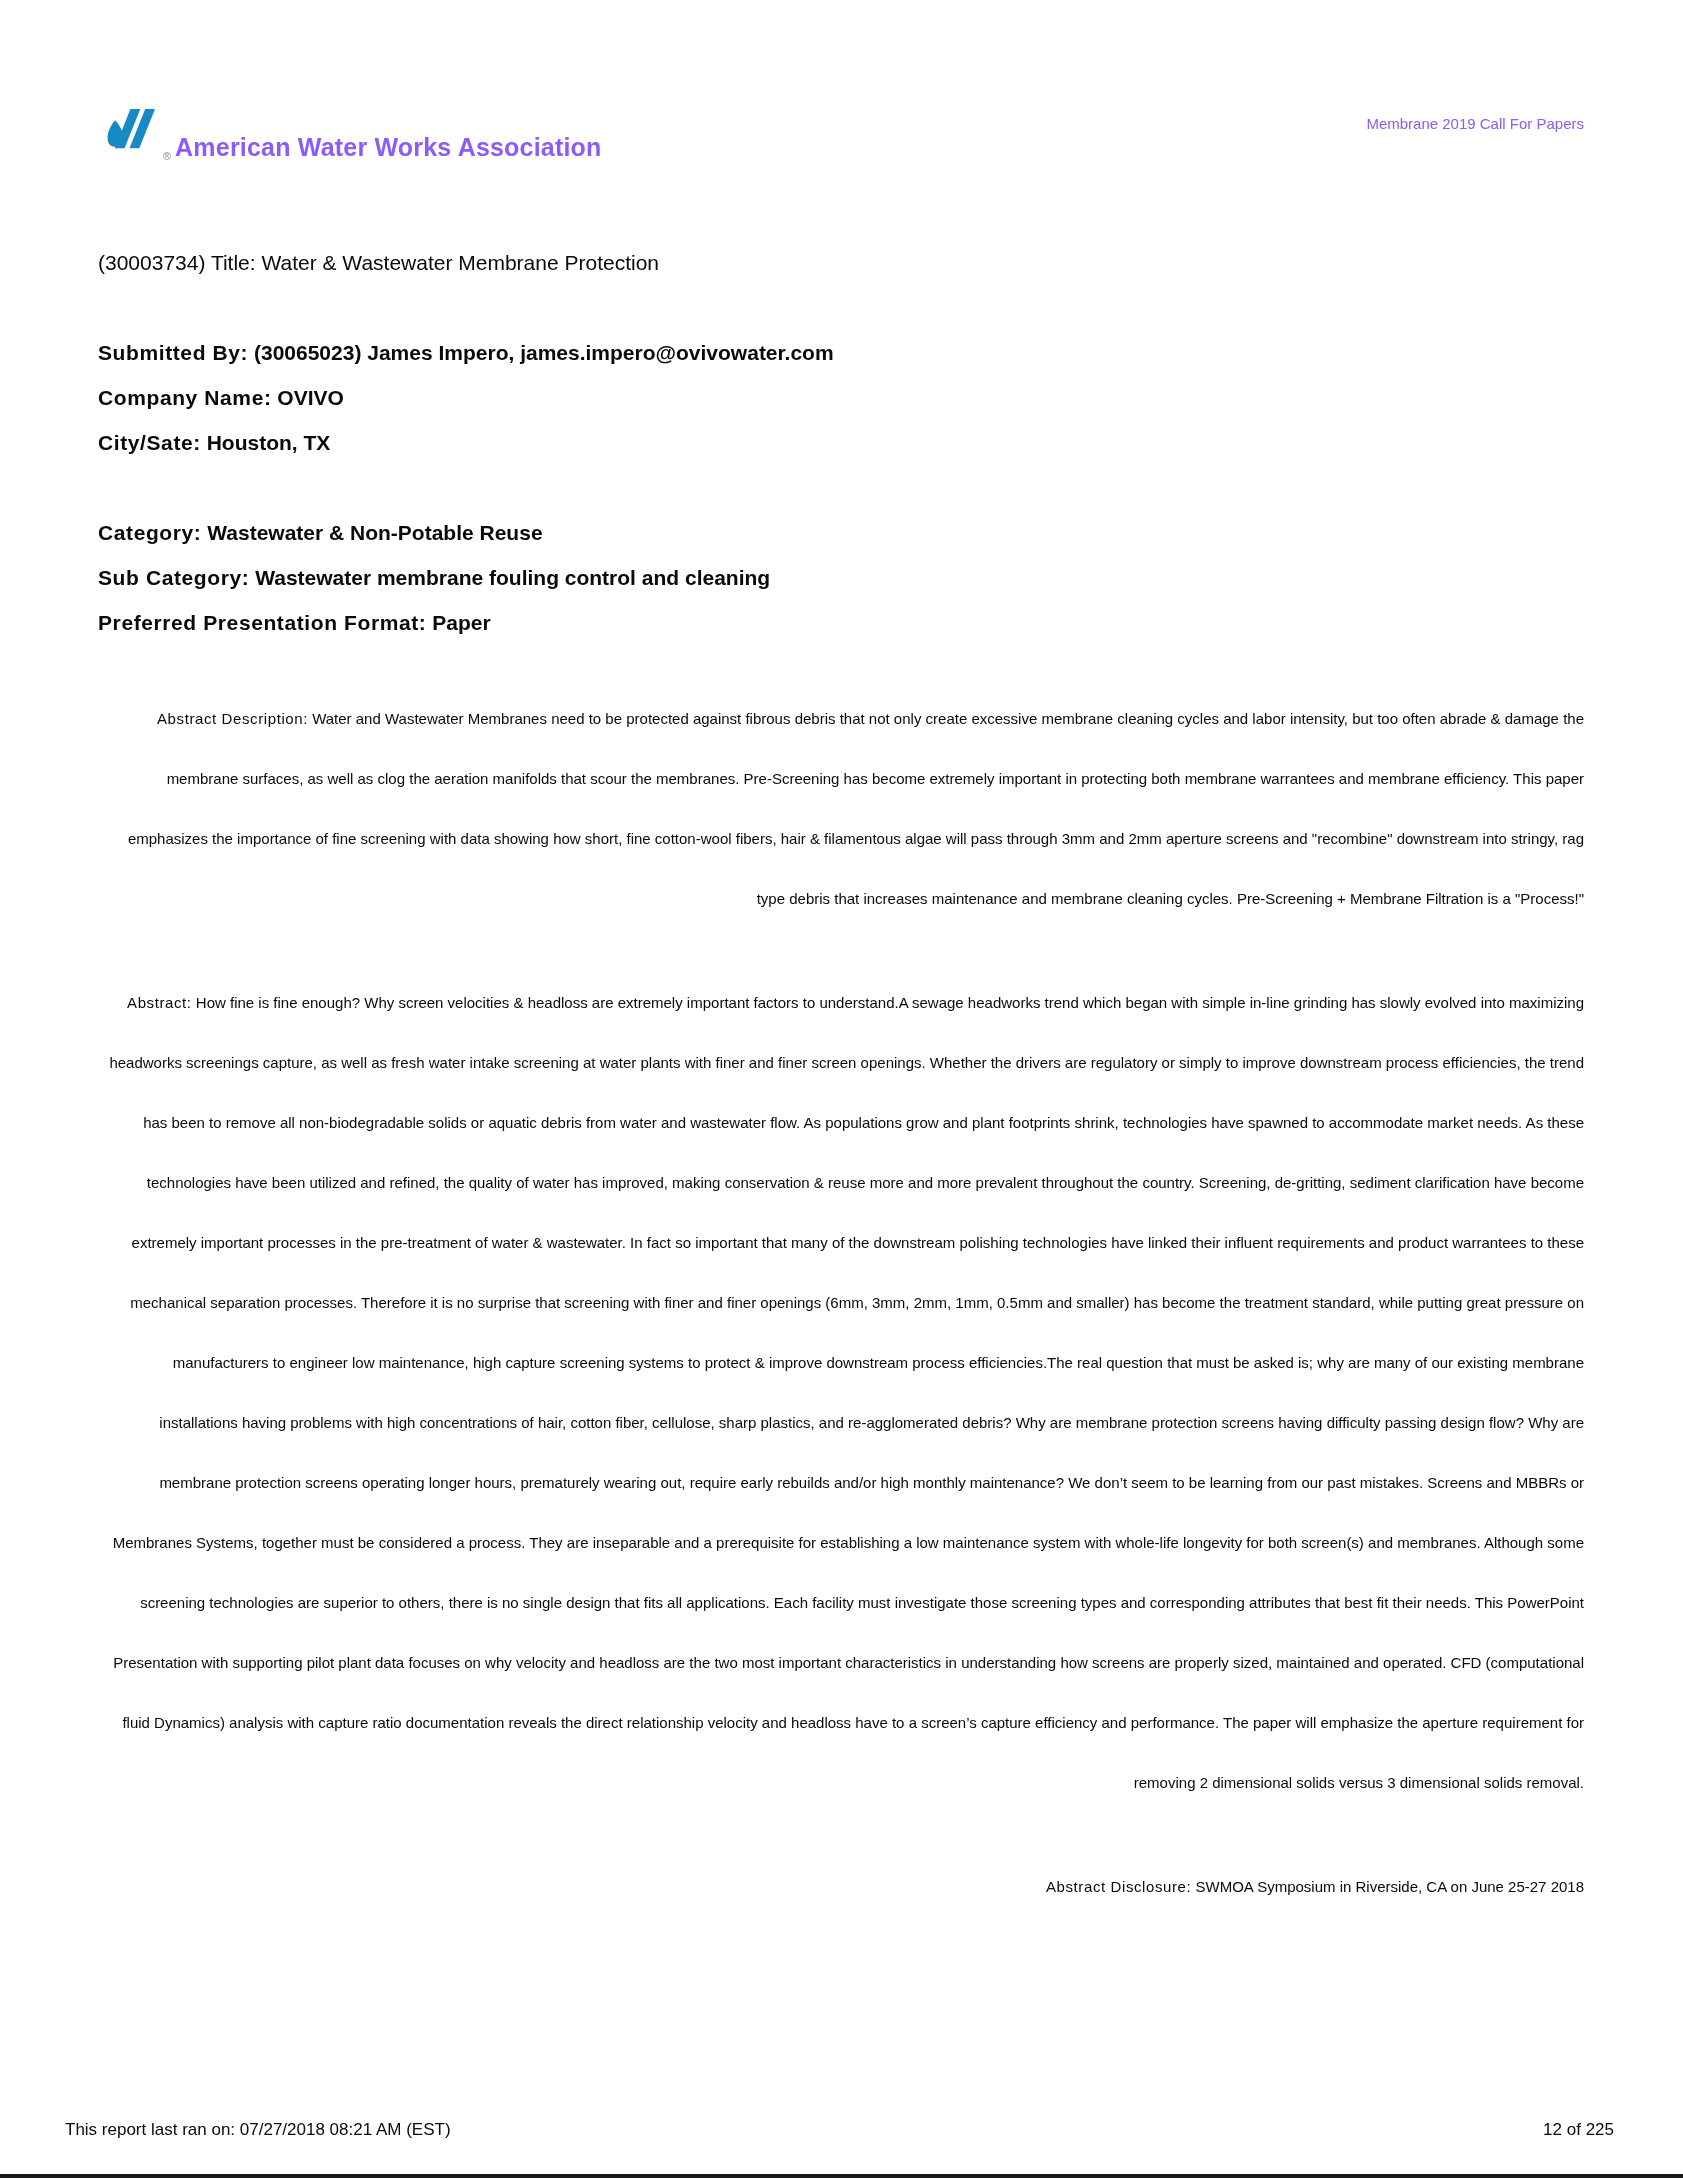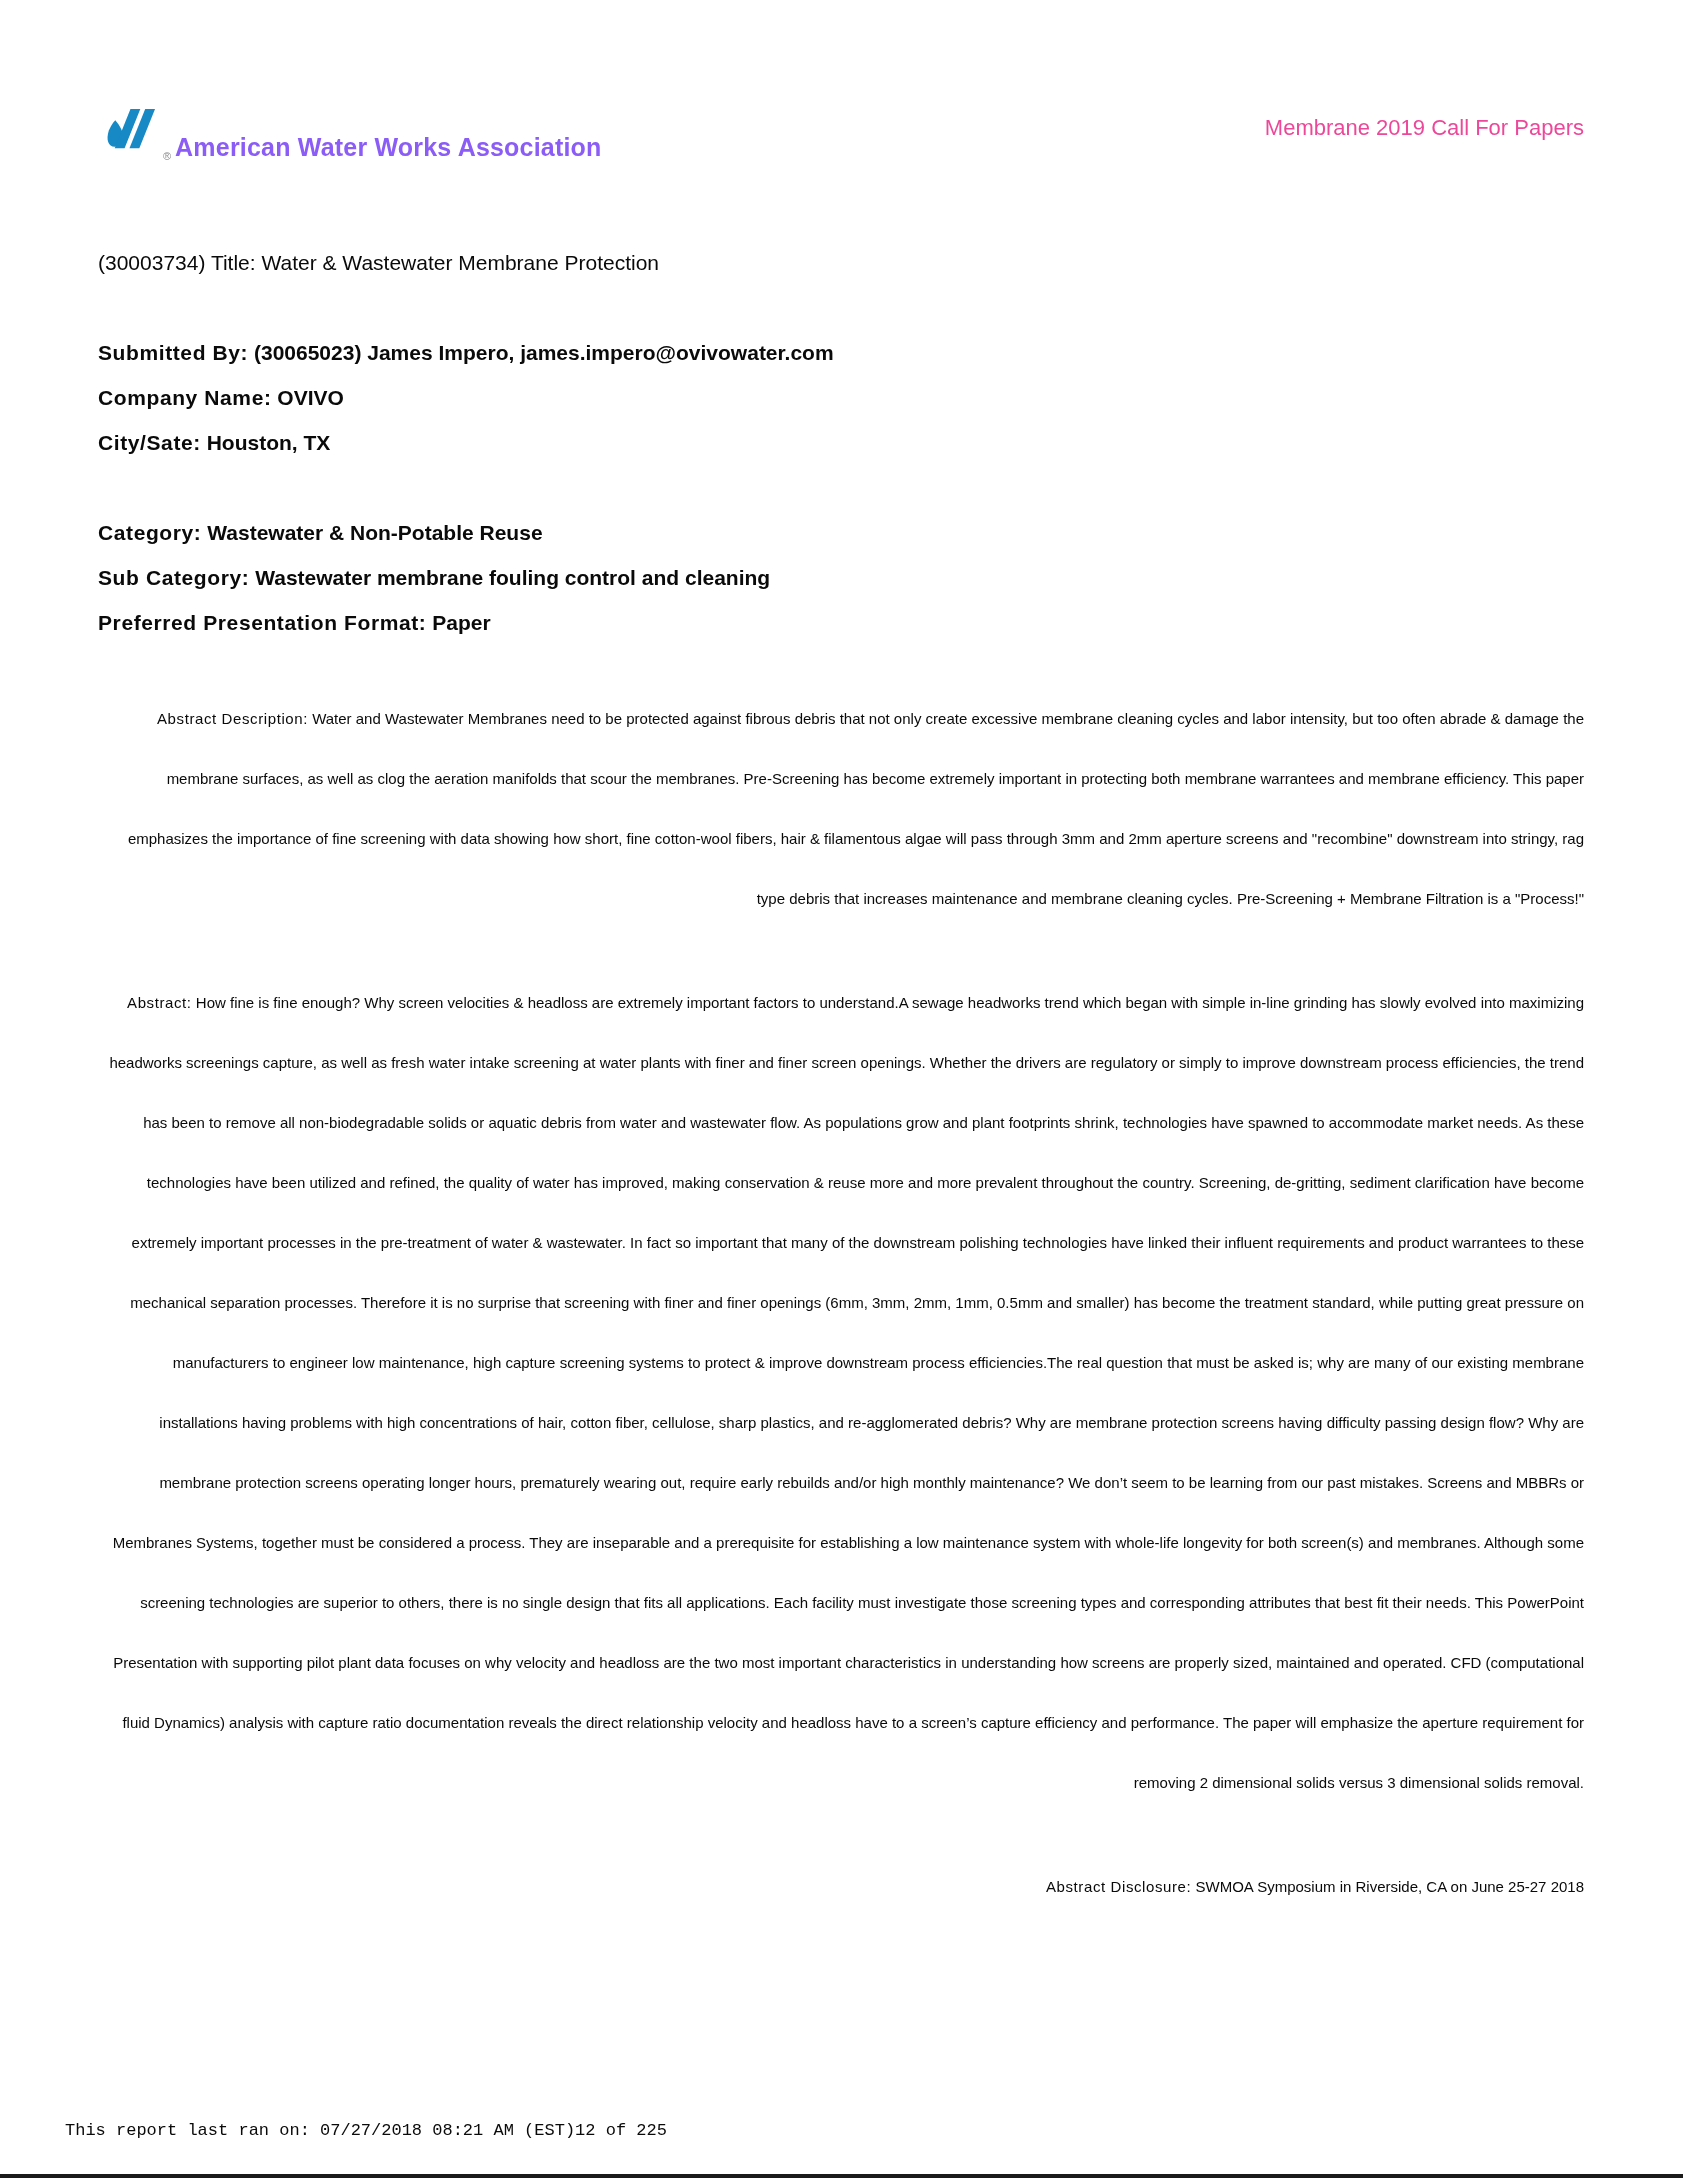--- a/index.html
+++ b/index.html
@@ -39,22 +39,22 @@
   }
   .logo-text{
     font-size:25px;
     font-weight:bold;
     color:#8b5cf6;
     letter-spacing:0.2px;
     line-height:1;
     margin-bottom:4px;
   }
   .report-title{
-    font-size:22px;
-    color:#ec4899;
+    font-size:15px;
+    color:#8b5cf6;
     margin-top:8px;
   }
   
   .doc-line{
     font-size:21px;
     line-height:45px;
   }
   .field-label, .para-label{
     letter-spacing:0.6px;
   }
@@ -66,23 +66,23 @@
     margin-top:44px;
     text-align:right;
   }
   
   .footer{
     position:absolute;
     left:65px;
     right:69px;
     bottom:38px;
     display:flex;
+    justify-content:space-between;
     font-size:17px;
     color:#0a0a0a;
-    font-family:Liberation Mono, monospace;
   }
   .bottom-edge{
     position:absolute;
     left:0;
     right:0;
     bottom:0;
     height:4px;
     background:#1a1a1a;
   }
 </style>

